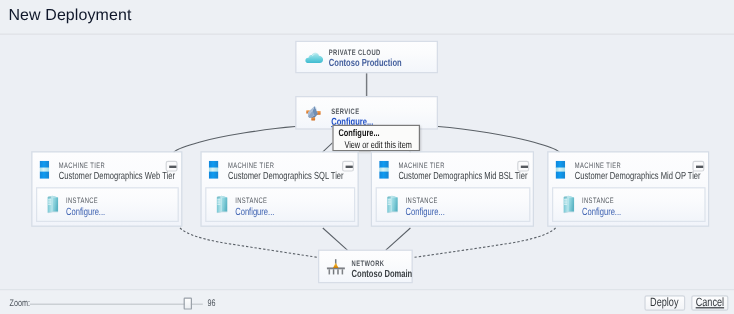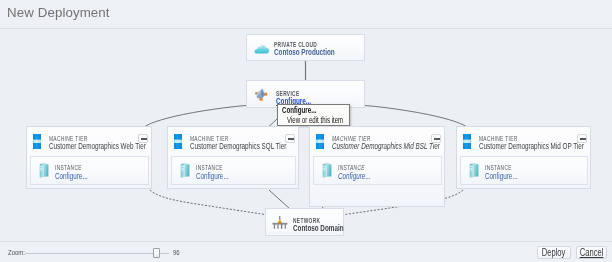--- a/index.html
+++ b/index.html
@@ -3,21 +3,21 @@
 <meta charset="utf-8">
 <style>
   html,body{margin:0;padding:0;}
   body{width:612px;height:262px;overflow:hidden;background:#eceff4;
        font-family:"Liberation Sans",sans-serif;-webkit-font-smoothing:antialiased;}
   .app{position:relative;width:612px;height:262px;}
 
   
   .header{position:absolute;left:0;top:0;width:612px;height:28px;background:#edf0f4;}
   .title{position:absolute;left:7px;top:5px;font-size:13.3px;line-height:16px;
-         color:#737373;font-weight:400;letter-spacing:.1px;}
+         color:#0f172a;font-weight:400;letter-spacing:.1px;}
   .hdr-sep{position:absolute;left:0;top:28px;width:612px;height:1px;background:#dcdfe4;}
   .hdr-icons{position:absolute;right:8px;top:5px;display:flex;gap:12px;align-items:center;}
   .hdr-icon{width:13px;height:13px;display:block;}
 
   
   .canvas{position:absolute;left:0;top:29px;width:612px;height:212px;
           background:#eceff4;overflow:hidden;}
   #wires{position:absolute;left:0;top:0;width:612px;height:212px;}
 
   
@@ -303,21 +303,21 @@
                 <rect x="1.1" y="4.1" width="2.6" height="0.9" fill="#e9f8fa" opacity=".92"></rect>
                 <rect x="1.1" y="5.9" width="2.6" height="0.9" fill="#e9f8fa" opacity=".92"></rect>
                 <rect x="1.1" y="7.7" width="2.6" height="0.9" fill="#e9f8fa" opacity=".92"></rect>
                 <rect x="1.2" y="1.9" width="2.4" height="0.8" fill="#3a8b99" opacity=".55"></rect>
                 <path d="M0.7,15.3 L4.6,14.3 L9.4,14.3 L9.4,14.9 L4.8,14.9 L1.2,15.8 Z" fill="#52a3b3" opacity=".4"></path>
               </svg></span>
             <div class="tier-title" style="left:24px;top:7px;">INSTANCE</div>
             <div class="node-link" style="left:24px;top:14px;">Configure...</div>
           </div>
         </div>
-        <div class="tier" style="left: 309px; top: 97px; width: 136px; height: 81px; font-style: italic;">
+        <div class="tier" style="left: 309px; top: 97px; width: 136px; height: 63px;">
           <span class="node-icon" style="left:6px;top:7px;"><svg width="8" height="15" viewBox="0 0 8 15">
               <defs>
                 <linearGradient id="mtA" x1="0" y1="0" x2="1" y2="0">
                   <stop offset="0" stop-color="#0f86dc"></stop>
                   <stop offset=".45" stop-color="#0e9bf0"></stop>
                   <stop offset="1" stop-color="#1484d2"></stop>
                 </linearGradient>
                 <linearGradient id="mtB" x1="0" y1="0" x2="1" y2="0">
                   <stop offset="0" stop-color="#9fdde8"></stop>
                   <stop offset=".4" stop-color="#d9f2f6"></stop>

